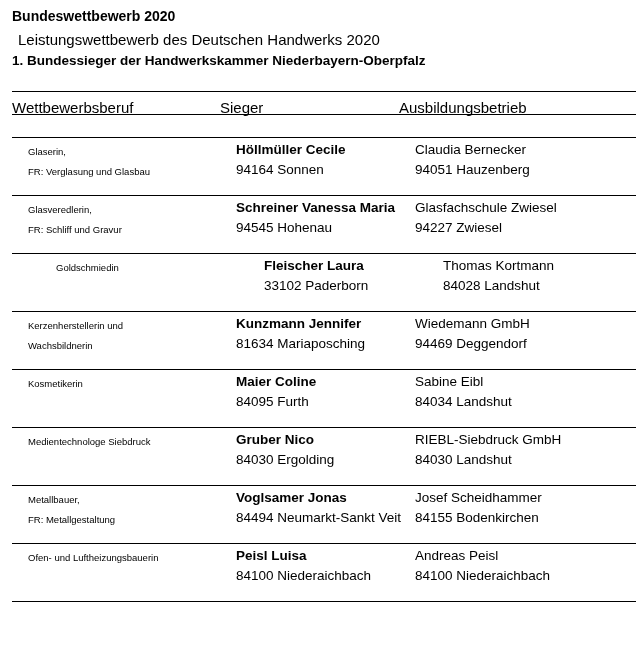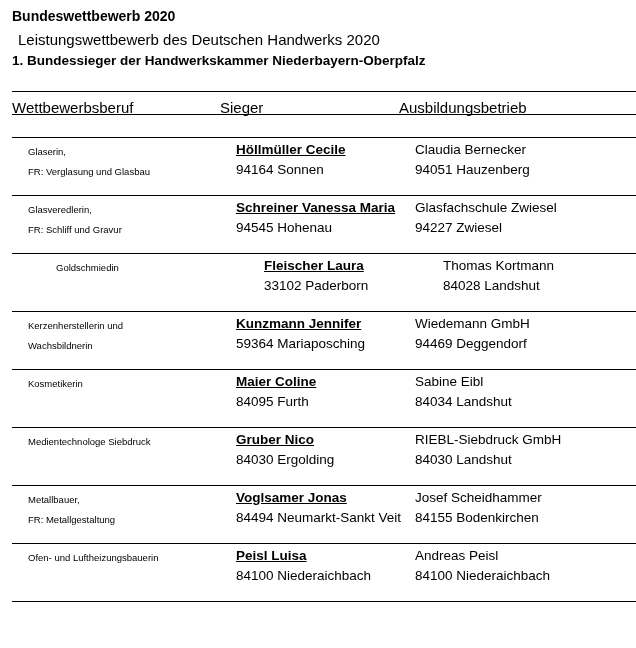--- a/index.html
+++ b/index.html
@@ -8,21 +8,21 @@
   .t2 { position: absolute; left: 18px; top: 31px; font-size: 15px; }
   .t3 { position: absolute; left: 12px; top: 53px; font-size: 13.5px; font-weight: bold; }
   .hline { position: absolute; left: 12px; width: 624px; height: 0; border-top: 1.5px solid #000; }
   .hdr { position: absolute; top: 99px; font-size: 15px; }
   .row { position: absolute; left: 16px; width: 625px; height: 58px; }
   .c1 { position: absolute; left: 12px; font-size: 9.5px; }
   .c1 .l1 { position: absolute; top: 8px; white-space: nowrap; }
   .c1 .l2 { position: absolute; top: 28px; white-space: nowrap; }
   .c2 { position: absolute; left: 220px; font-size: 13.5px; }
   .c3 { position: absolute; left: 399px; font-size: 13.5px; }
-  .name { position: absolute; top: 4px; white-space: nowrap; font-weight: bold; text-decoration: underline; }
+  .name { position: absolute; top: 4px; white-space: nowrap; font-weight: bold; }
   .city { position: absolute; top: 24px; white-space: nowrap; }
   .b1 { position: absolute; top: 4px; white-space: nowrap; text-align: right; }
   .b2 { position: absolute; top: 24px; white-space: nowrap; }
 </style>
 </head>
 <body>
 
 <div class="t1">Bundeswettbewerb 2020</div>
 <div class="t2">Leistungswettbewerb des Deutschen Handwerks 2020</div>
 <div class="t3">1. Bundessieger der Handwerkskammer Niederbayern-Oberpfalz</div>
@@ -80,21 +80,21 @@
       </div>
     </div>
     <div class="hline" style="top: 311px;"></div>
     <div class="row" style="top: 312px;">
       <div class="c1">
         <span class="l1">Kerzenherstellerin und</span>
         <span class="l2">Wachsbildnerin</span>
       </div>
       <div class="c2">
         <span class="name">Kunzmann Jennifer</span>
-        <span class="city">59364 Mariaposching</span>
+        <span class="city">81634 Mariaposching</span>
       </div>
       <div class="c3">
         <span class="b1">Wiedemann GmbH</span>
         <span class="b2">94469 Deggendorf</span>
       </div>
     </div>
     <div class="hline" style="top: 369px;"></div>
     <div class="row" style="top: 370px;">
       <div class="c1">
         <span class="l1">Kosmetikerin</span>

